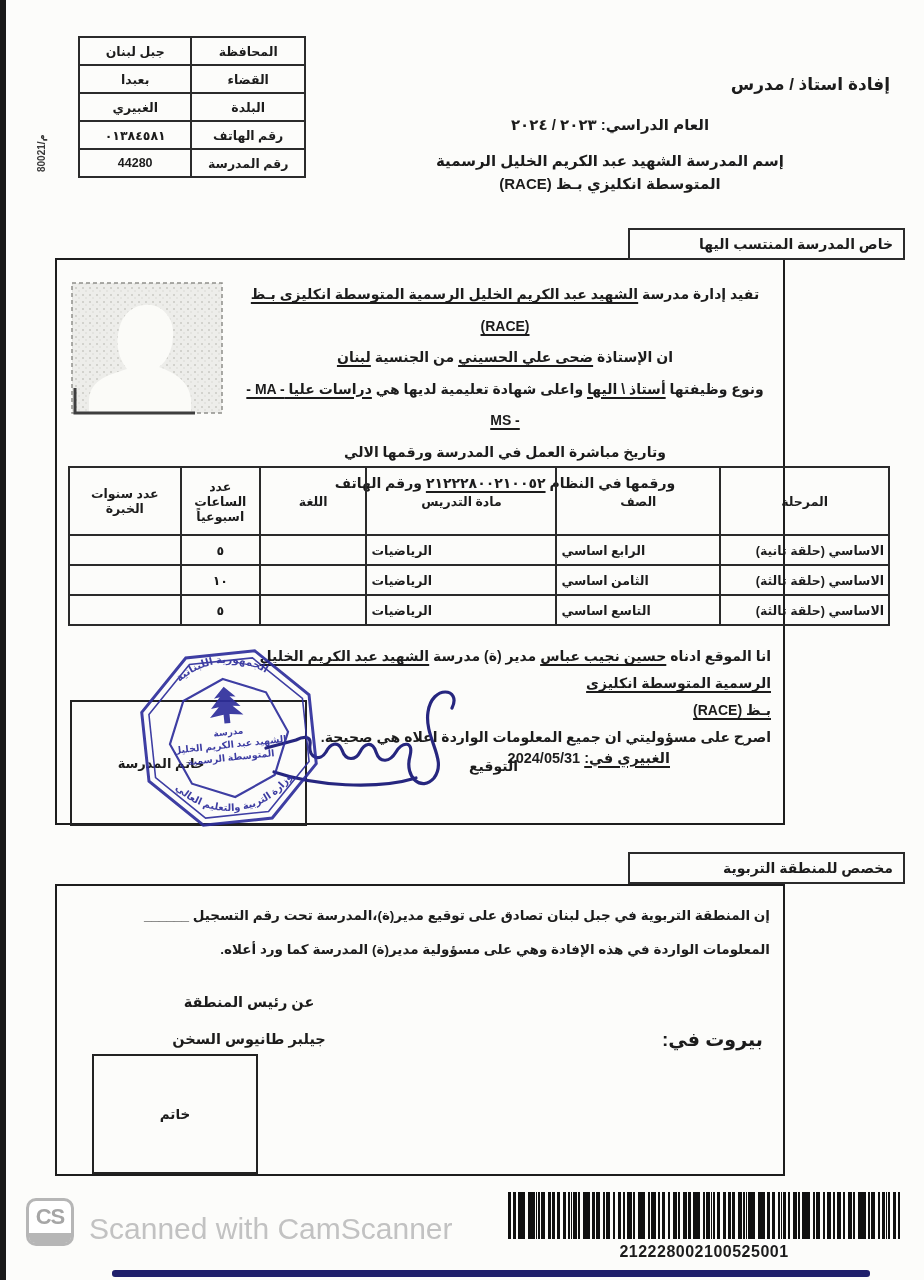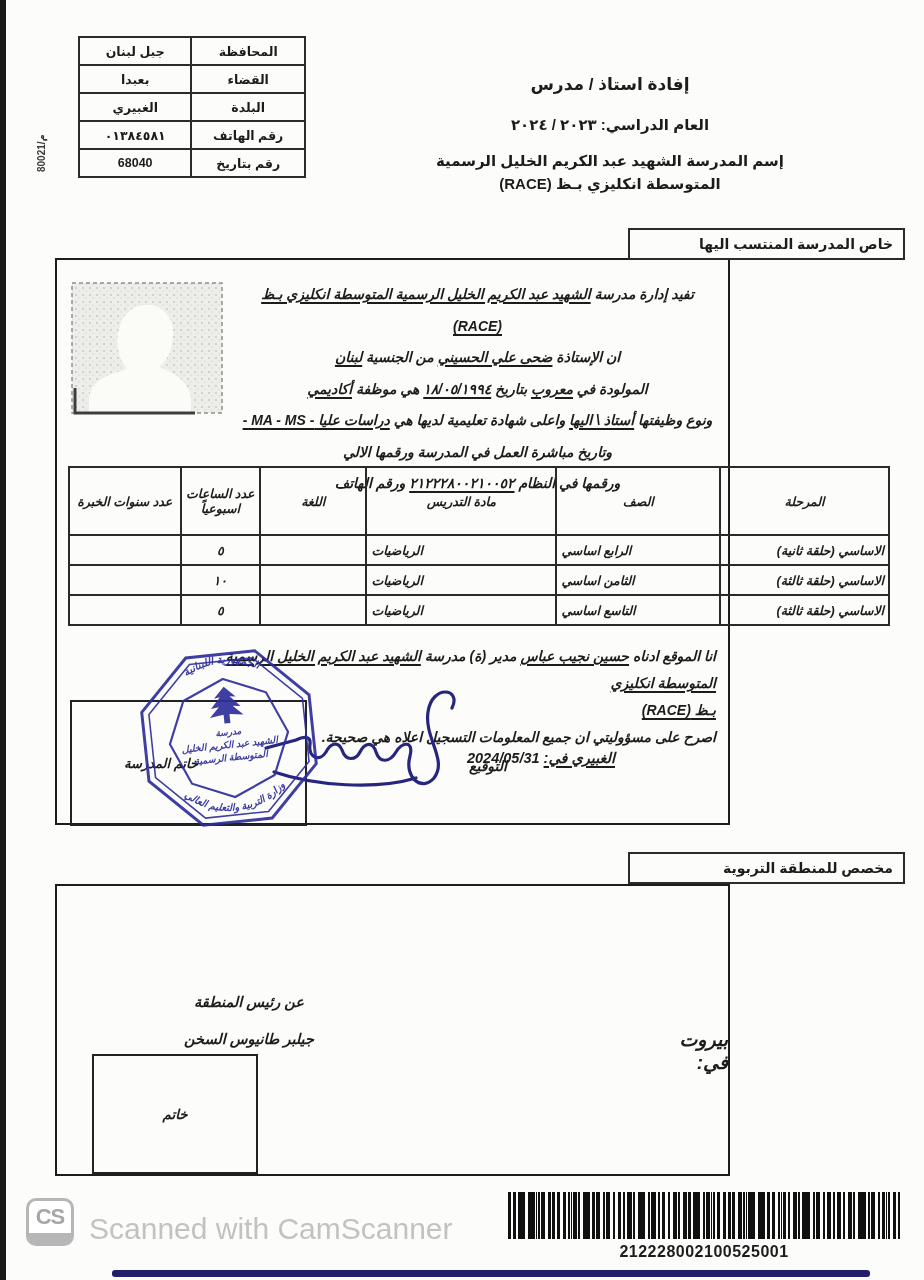--- a/index.html
+++ b/index.html
@@ -11,31 +11,31 @@
   .side-code{position:absolute;left:36px;top:172px;transform:rotate(-90deg);transform-origin:left top;
              font-size:10px;font-weight:700;color:#3a3a3a;letter-spacing:1px;white-space:nowrap;}
   
   .info-table{position:absolute;left:78px;top:36px;width:228px;border-collapse:collapse;direction:rtl;
               font-size:12.5px;font-weight:700;}
   .info-table td{border:2px solid #2b2b2b;height:26px;text-align:center;padding:0 4px;}
   .info-table .lbl{width:114px;}
   .info-table .val{width:112px;}
   
   .header-block{position:absolute;left:330px;top:74px;width:560px;text-align:center;direction:rtl;font-weight:700;}
-  .doc-title{font-size:17px;margin-bottom:21px;}
+  .doc-title{font-size:17px;margin-bottom:21px;text-align:right;}
   .doc-year{font-size:15px;margin-bottom:15px;}
   .doc-school{font-size:15px;line-height:23px;}
   
   .tab{position:absolute;left:628px;width:277px;height:32px;border:2px solid #2b2b2b;background:#fcfcfa;
        direction:rtl;font-weight:700;font-size:14px;line-height:29px;
        padding:0 10px 0 0;box-sizing:border-box;z-index:3;}
   .tab1{top:228px;}
   .tab2{top:852px;}
   
-  .box{position:absolute;left:55px;width:675px;border:2.5px solid #1d1d1d;box-sizing:border-box;z-index:1;font-style:italic;}
+  .box{position:absolute;left:55px;width:730px;border:2.5px solid #1d1d1d;box-sizing:border-box;z-index:1;}
   .box1{top:258px;height:567px;}
   .box2{top:884px;height:292px;}
   
   .photo{position:absolute;left:10px;top:18px;width:165px;height:142px;}
   
   .para{position:absolute;left:178px;right:8px;top:19px;direction:rtl;text-align:center;
         font-size:14px;font-weight:700;line-height:31.5px;}
   .u{text-decoration:underline;text-underline-offset:3px;text-decoration-thickness:1.5px;}
   
   .main-table{position:absolute;left:11px;top:206px;width:822px;border-collapse:collapse;direction:rtl;
@@ -101,22 +101,22 @@
       </tr>
       <tr>
         <td class="lbl">البلدة</td>
         <td class="val">الغبيري</td>
       </tr>
       <tr>
         <td class="lbl">رقم الهاتف</td>
         <td class="val">٠١٣٨٤٥٨١</td>
       </tr>
       <tr>
-        <td class="lbl">رقم بتاريخ</td>
-        <td class="val">68040</td>
+        <td class="lbl">رقم المدرسة</td>
+        <td class="val">44280</td>
       </tr>
     </tbody>
   </table>
 
   <div class="header-block">
     <div class="doc-title">إفادة استاذ / مدرس</div>
     <div class="doc-year">العام الدراسي: ٢٠٢٣ / ٢٠٢٤</div>
     <div class="doc-school">إسم المدرسة الشهيد عبد الكريم الخليل الرسمية</div>
     <div class="doc-school">المتوسطة انكليزي بـظ (RACE)</div>
   </div>
@@ -136,21 +136,20 @@
         </pattern>
       </defs>
       <rect x="5" y="5" width="150" height="130" fill="url(#speck)" stroke="#8f8f8a" stroke-width="1.5" stroke-dasharray="4 3"></rect>
       <path d="M22,135 L22,121 C24,101 42,97 60,91 C52,81 48,67 52,51 C56,33 70,25 84,27 C98,29 108,43 106,59 C105,73 100,83 92,89 C108,95 122,103 124,121 L124,135 Z" fill="#fbfbf8"></path>
       <path d="M8,110 L8,135 L128,135" stroke="#3e3e3e" stroke-width="3" fill="none"></path>
     </svg>
 
     <div class="para">
       <div><span>تفيد إدارة مدرسة </span><span class="u">الشهيد عبد الكريم الخليل الرسمية المتوسطة انكليزي بـظ </span><span class="u" dir="ltr">(RACE)</span></div>
       <div><span>ان الإستاذة </span><span class="u">ضحى علي الحسيني</span><span> من الجنسية </span><span class="u">لبنان</span></div>
-      <div><span>المولودة في </span><span class="u">معروب</span><span> بتاريخ </span><span class="u">١٨/٠٥/١٩٩٤</span><span> هي موظفة </span><span class="u">أكاديمي</span></div>
       <div><span>ونوع وظيفتها </span><span class="u">أستاذ \ اليها</span><span> واعلى شهادة تعليمية لديها هي </span><span class="u">دراسات عليا </span><span class="u" dir="ltr">- MA - MS -</span></div>
       <div><span>وتاريخ مباشرة العمل في المدرسة ورقمها الالي</span></div>
       <div><span>ورقمها في النظام </span><span class="u">٢١٢٢٢٨٠٠٢١٠٠٥٢</span><span> ورقم الهاتف</span></div>
     </div>
 
     <table class="main-table">
       <colgroup>
         <col style="width:168px">
           <col style="width:163px">
           <col style="width:189px">
@@ -192,21 +191,21 @@
           <td class="c-lang"></td>
           <td class="c-hours">٥</td>
           <td class="c-exp"></td>
         </tr>
       </tbody>
     </table>
 
     <div class="decl">
       <div><span>انا الموقع ادناه </span><span class="u">حسين نجيب عباس</span><span> مدير (ة) مدرسة </span><span class="u">الشهيد عبد الكريم الخليل الرسمية المتوسطة انكليزي</span></div>
       <div><span class="u">بـظ </span><span class="u" dir="ltr">(RACE)</span></div>
-      <div><span>اصرح على مسؤوليتي ان جميع المعلومات التسجيل اعلاه هي صحيحة.</span></div>
+      <div><span>اصرح على مسؤوليتي ان جميع المعلومات الواردة اعلاه هي صحيحة.</span></div>
     </div>
 
     <div class="date-line">
       <span class="u">الغبيري في:</span>
       <span dir="ltr">2024/05/31</span>
     </div>
 
     <div class="sig-label">التوقيع</div>
 
     <svg class="sig-svg" viewBox="0 0 230 130">
@@ -241,20 +240,24 @@
         <textPath href="#arcBot" startOffset="50%" text-anchor="middle">وزارة التربية والتعليم العالي</textPath>
       </text>
     </svg>
   </div>
 
   <div class="tab tab2">
     <span>مخصص للمنطقة التربوية</span>
   </div>
 
   <div class="box box2">
+    <div class="region-text">
+      <div><span>إن المنطقة التربوية في جبل لبنان تصادق على توقيع مدير(ة)،المدرسة تحت رقم التسجيل </span><span>______</span></div>
+      <div><span>المعلومات الواردة في هذه الإفادة وهي على مسؤولية مدير(ة) المدرسة كما ورد أعلاه.</span></div>
+    </div>
     <div class="chief">
       <div>عن رئيس المنطقة</div>
       <div>جيلبر طانيوس السخن</div>
     </div>
     <div class="khatam-box">
       <span>خاتم</span>
     </div>
     <div class="beirut">بيروت في:</div>
   </div>
 

